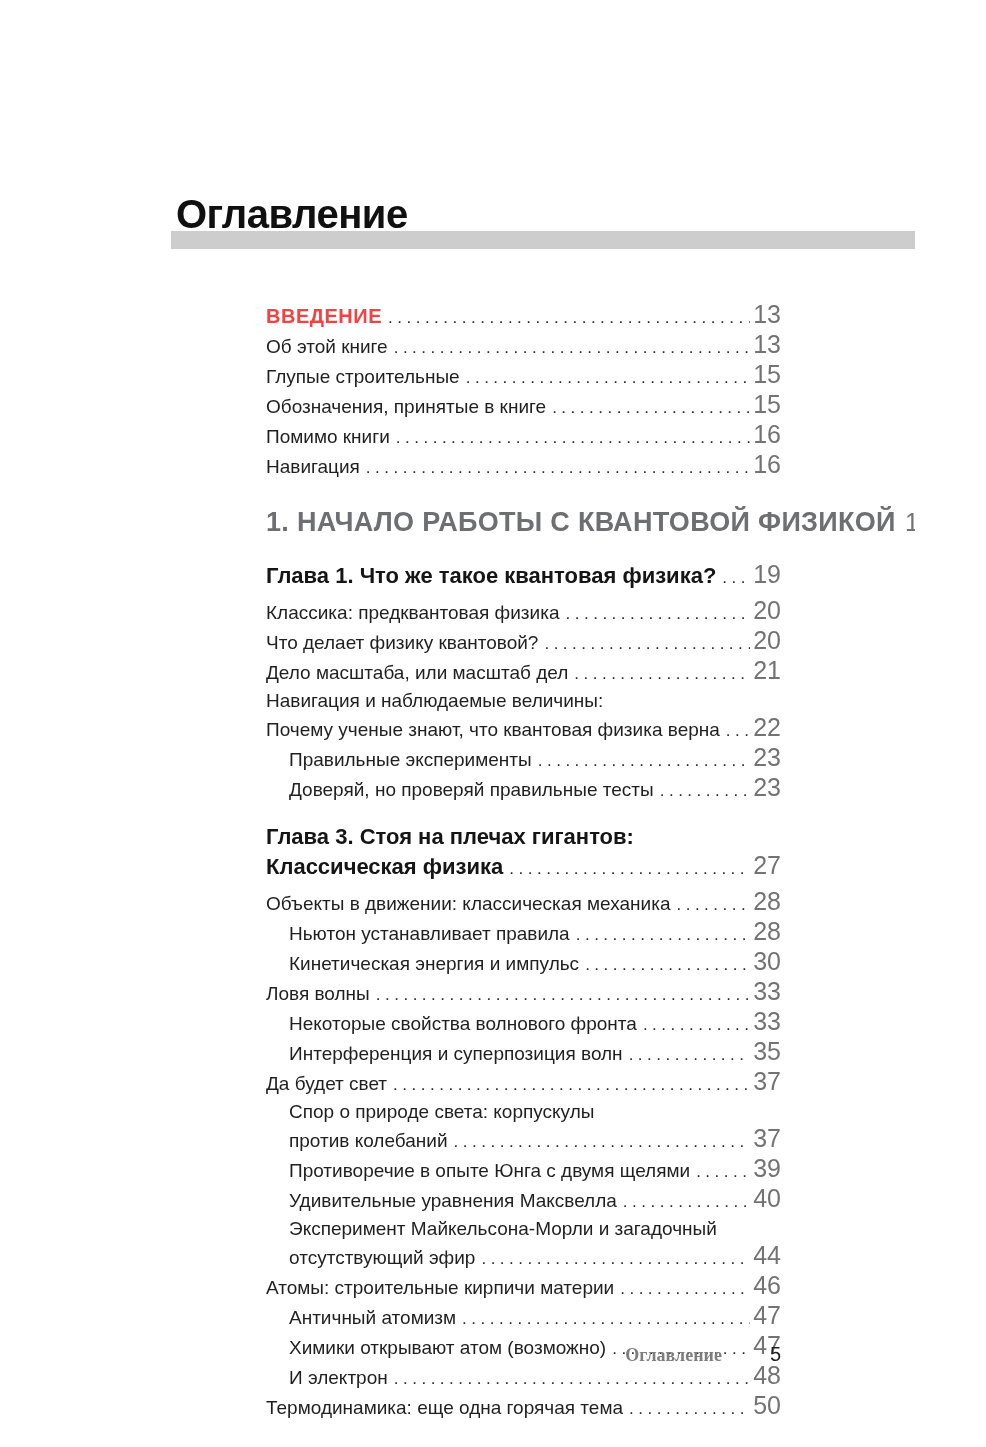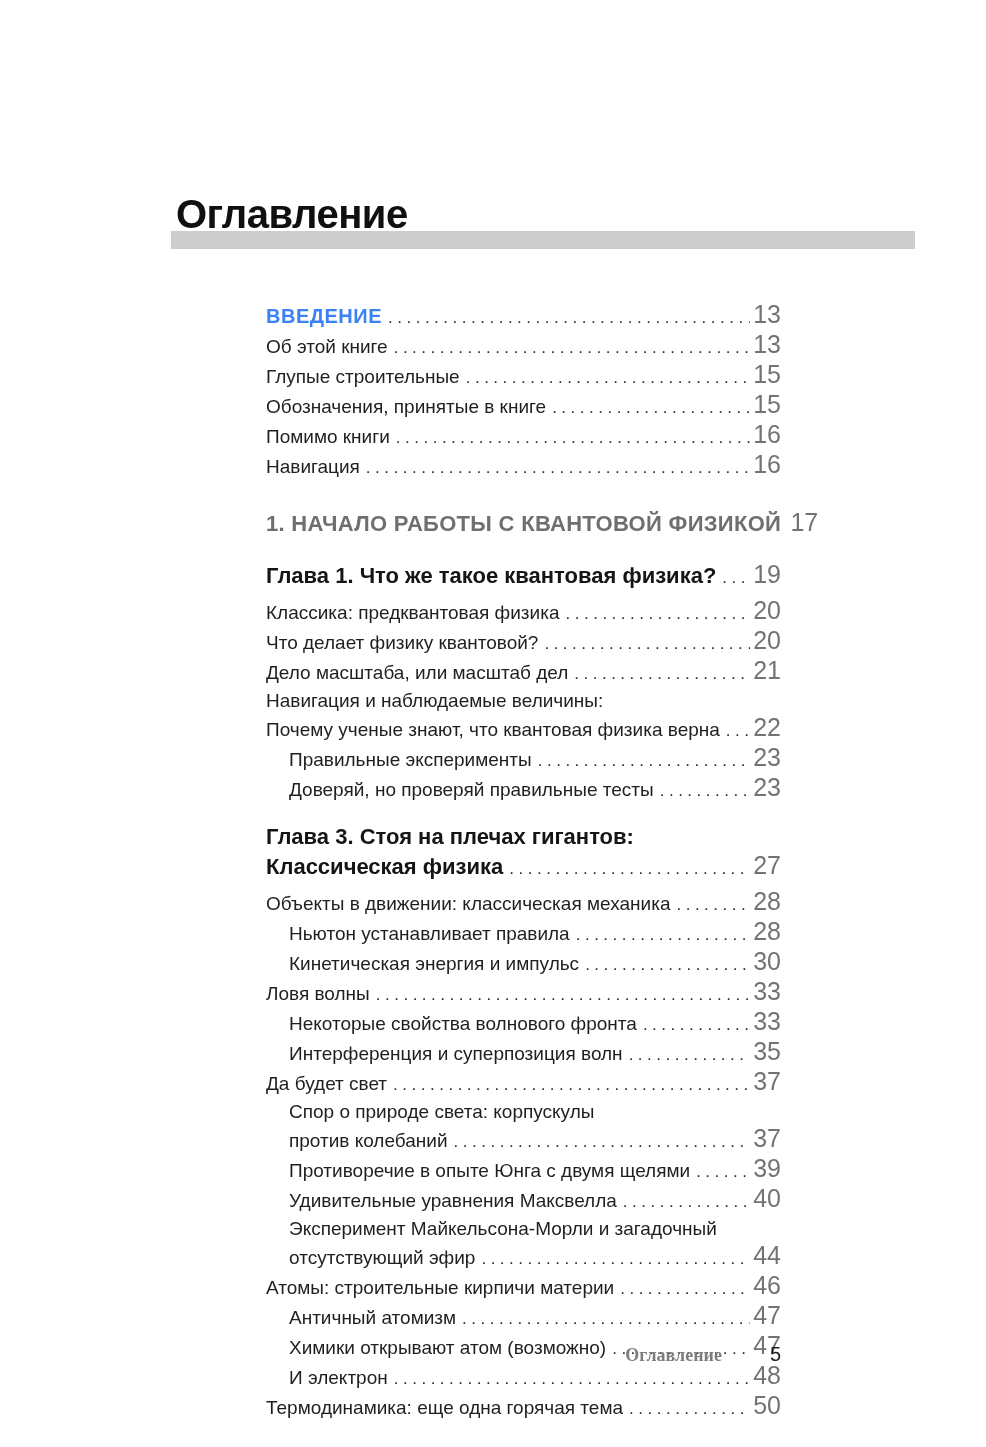--- a/index.html
+++ b/index.html
@@ -63,30 +63,30 @@
     font-weight: 400;
     font-size: 25px;
     color: #737373;
     min-width: 30px;
     text-align: right;
   }
   
   .t-intro .label {
     font-weight: 700;
     font-size: 20px;
-    color: #3b82f6;
+    color: #ef4444;
     letter-spacing: 0.5px;
   }
   .t-part {
     margin-top: 26px;
     line-height: 30px;
   }
   .t-part .label {
     font-weight: 700;
-    font-size: 22px;
+    font-size: 27px;
     color: #6e6f71;
     letter-spacing: 0.3px;
   }
   .t-chapter, .t-chapter-cont {
     line-height: 28px;
   }
   .t-chapter { margin-top: 19px; }
   .t-chapter .label, .t-chapter-cont .label {
     font-weight: 700;
     font-size: 22px;

